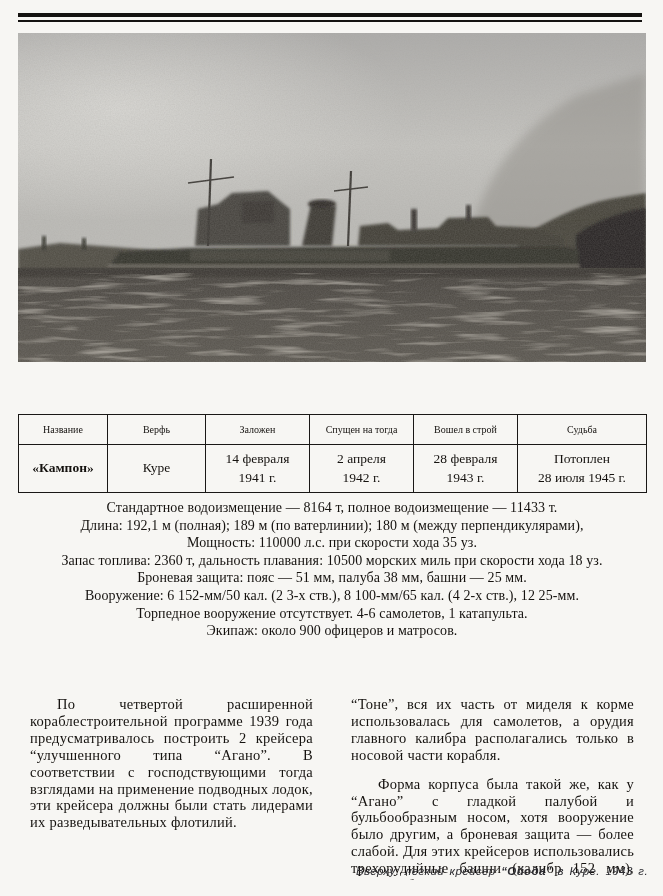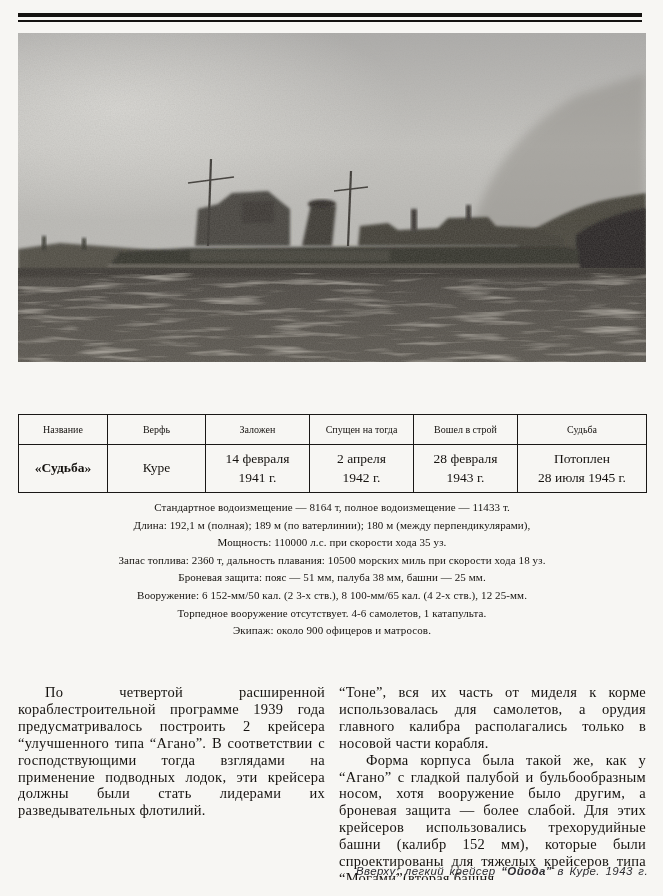--- a/index.html
+++ b/index.html
@@ -19,26 +19,26 @@
   
   .shiptable{position:absolute;left:18px;top:414px;width:628px;border-collapse:collapse;
              table-layout:fixed;font-size:13.5px;}
   .shiptable th,.shiptable td{border:1.6px solid #1a1816;text-align:center;vertical-align:middle;
              padding:2px 3px;font-weight:normal;white-space:pre-line;line-height:1.35;}
   .shiptable th{height:25px;font-size:10px;}
   .shiptable td{height:43px;}
   .shiptable td.shipname{font-weight:bold;}
   
   .specs{position:absolute;left:10px;top:499px;width:644px;text-align:center;
-         font-size:11px;line-height:17.6px;letter-spacing:0.1px;}
+         font-size:14px;line-height:17.6px;letter-spacing:0.1px;}
   
   .columns{position:absolute;left:18px;top:684px;width:628px;height:196px;z-index:2;
            display:flex;gap:14px;overflow:hidden;}
   .col{width:307px;font-size:14.5px;line-height:16.9px;text-align:justify;letter-spacing:0.25px;}
-  .col p{margin:0;}
+  .col p{margin:12px;}
   .col p.indent{text-indent:27px;}
   
   .caption{position:absolute;right:15px;top:865px;z-index:3;
            font-family:"Liberation Sans",sans-serif;font-style:italic;font-size:11.5px;
            color:#2c2c31;letter-spacing:0.4px;word-spacing:2px;text-align:right;}
   .caption b{font-weight:bold;}
   
   .watermark{position:absolute;left:0;top:800px;width:663px;height:96px;z-index:1;}
 </style>
 </head>
@@ -128,21 +128,21 @@
         <th>Название</th>
         <th>Верфь</th>
         <th>Заложен</th>
         <th>Спущен на тогда</th>
         <th>Вошел в строй</th>
         <th>Судьба</th>
       </tr>
     </thead>
     <tbody>
       <tr>
-        <td class="shipname">«Судьба»</td>
+        <td class="shipname">«Кампон»</td>
         <td>Куре</td>
         <td>14 февраля
 1941 г.</td>
         <td>2 апреля
 1942 г.</td>
         <td>28 февраля
 1943 г.</td>
         <td>Потоплен
 28 июля 1945 г.</td>
       </tr>

